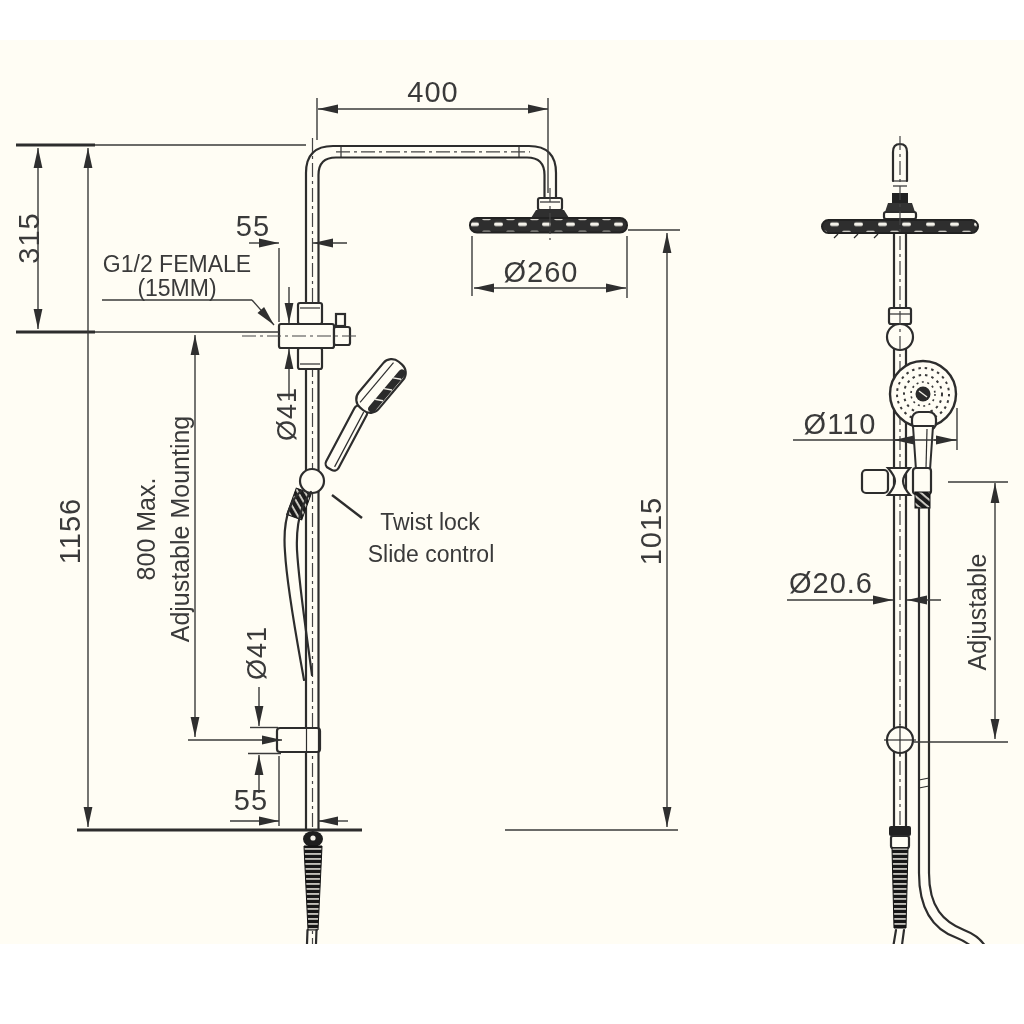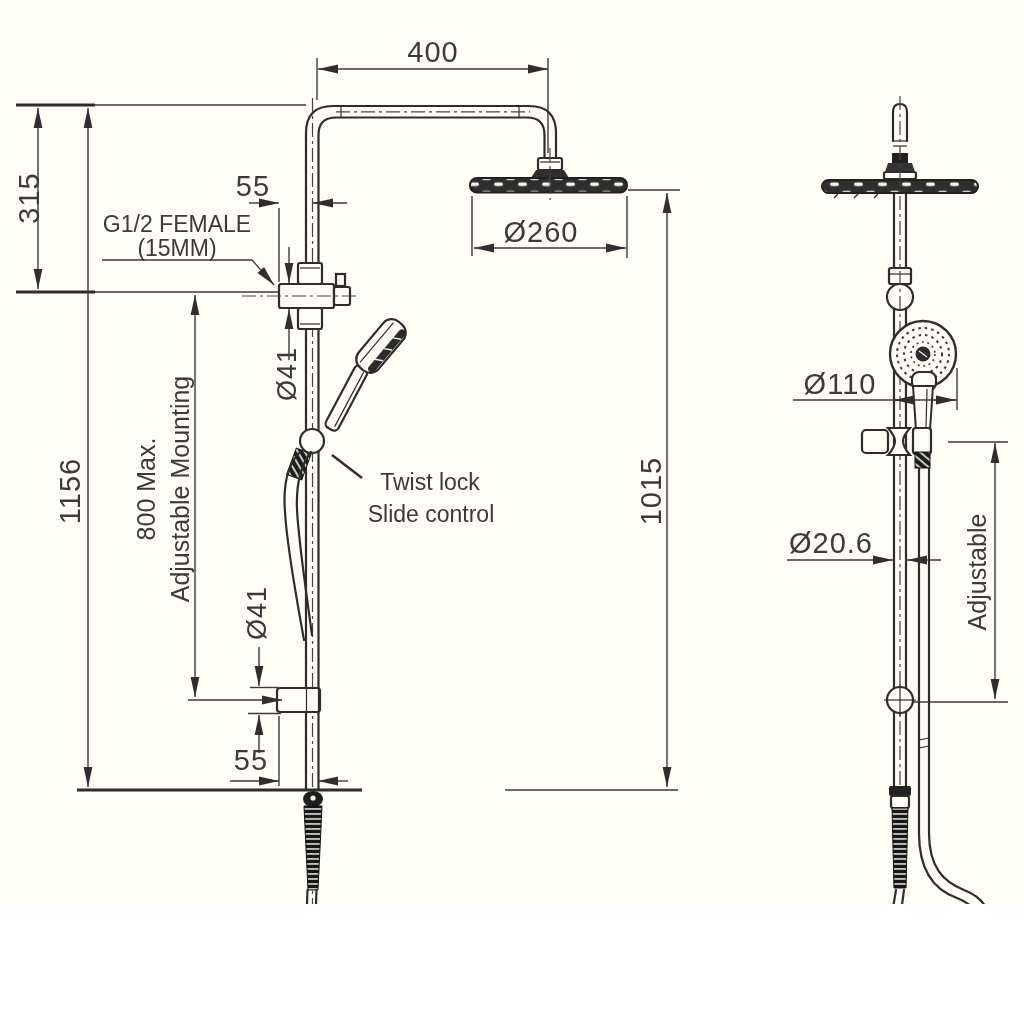--- a/index.html
+++ b/index.html
@@ -1,16 +1,16 @@
 <!DOCTYPE html>
 <html><head>
 <meta charset="utf-8">
 <style>
   html,body{margin:0;padding:0;background:#ffffff;}
-  .canvas{position:relative;width:1024px;height:904px;background:#fffdf4;overflow:hidden;}
+  .canvas{position:relative;width:1024px;height:904px;background:#fffdf4;overflow:hidden;margin-top:40px;}
   .bottom-strip{position:absolute;left:0;top:982px;width:1024px;height:42px;background:#ffffff;}
   svg{position:absolute;left:0;top:0;}
   .t{font-family:"Liberation Sans", sans-serif;fill:#3a3a3a;}
   .t29{font-size:29px;letter-spacing:1px;}
   .t27{font-size:27px;letter-spacing:1px;}
   .t26{font-size:25px;}
   .t23{font-size:23px;}
   .obj{stroke:#2d2d2d;stroke-width:2.2;fill:none;stroke-linecap:round;}
   .objf{stroke:#2d2d2d;stroke-width:2.2;fill:#fffdf4;}
   .thin{stroke:#2d2d2d;stroke-width:1.2;fill:none;}

